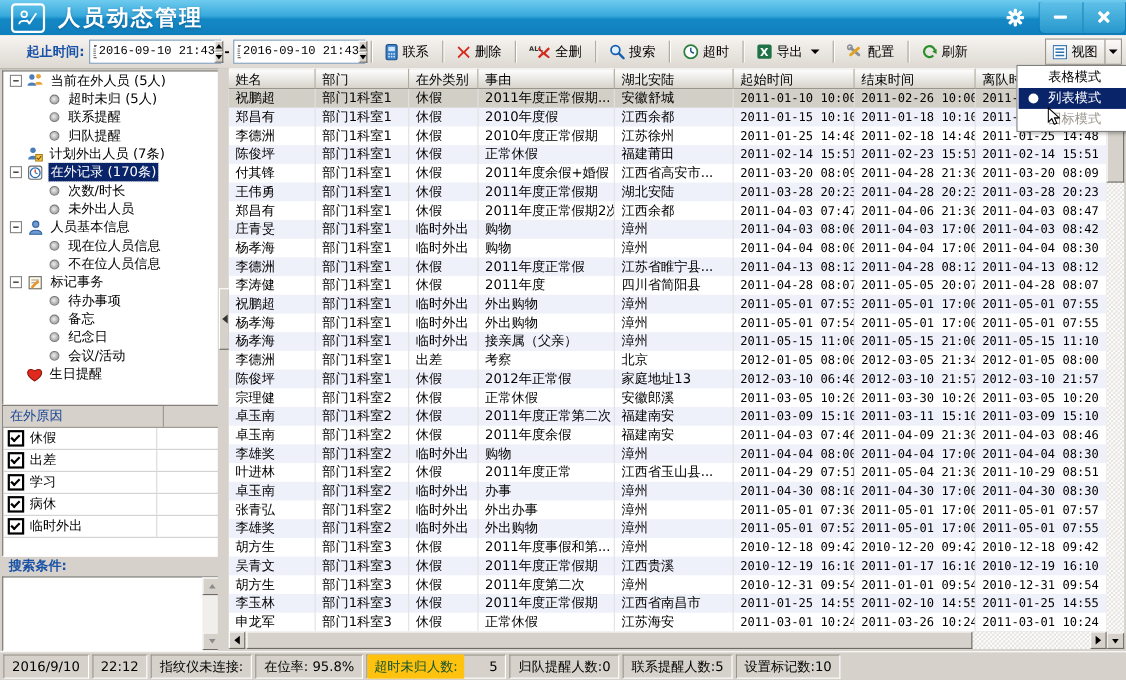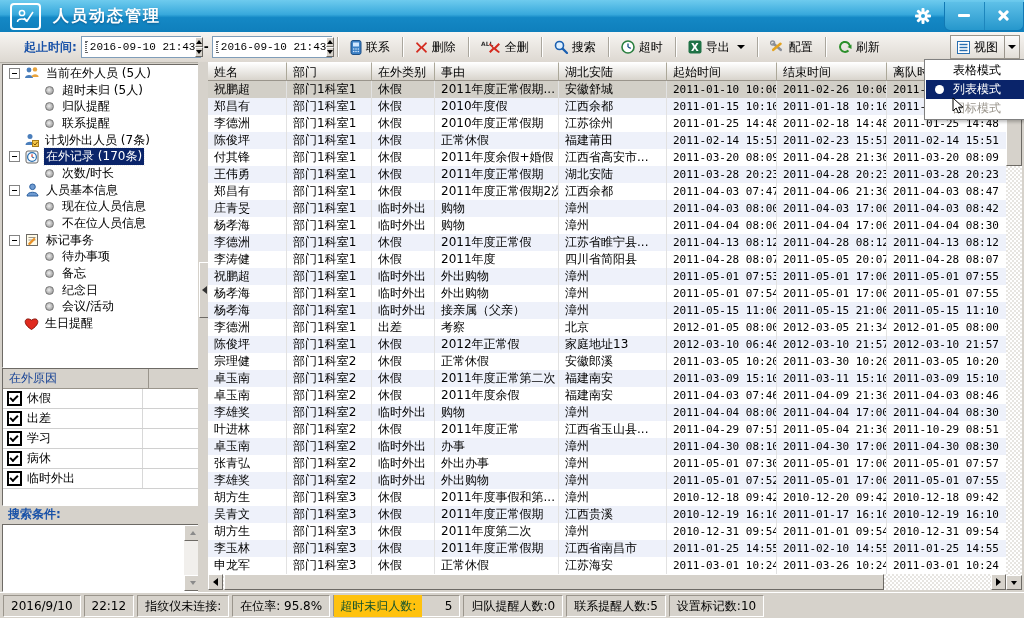--- a/index.html
+++ b/index.html
@@ -5,21 +5,21 @@
   html,body{margin:0;padding:0;width:1024px;height:618px;overflow:hidden;
     font-family:"DejaVu Sans","Liberation Sans",sans-serif;font-size:12px;background:#d6d2cb;}
   .window{position:absolute;left:0;top:0;width:1024px;height:618px;background:#d6d2cb;}
 
   
   .titlebar{position:absolute;left:0;top:0;width:1024px;height:32px;
     background:linear-gradient(#6ecbee 0%,#38a9dc 45%,#1488c5 55%,#0f7fbc 100%);
     display:flex;align-items:center;}
   .appicon{width:27px;height:23px;margin-left:10px;border:2px solid #fff;border-radius:4px;
     display:flex;align-items:center;justify-content:center;}
-  .apptitle{color:#fff;font-size:16px;font-weight:bold;margin-left:12px;letter-spacing:2px;
+  .apptitle{color:#fff;font-size:20px;font-weight:bold;margin-left:12px;letter-spacing:2px;
     text-shadow:0 1px 2px rgba(0,40,80,.4);}
   .tb-right{position:absolute;right:0;top:0;height:32px;display:flex;align-items:center;}
   .gearbtn{width:30px;height:32px;display:flex;align-items:center;justify-content:center;}
   .wingroup{width:78px;height:28px;margin-left:6px;background:linear-gradient(#5ec0e8,#2697cc);
     border:1px solid #1179b4;border-top:none;border-radius:0 0 6px 6px;display:flex;}
   .winbtn{flex:1;display:flex;align-items:center;justify-content:center;position:relative;}
   .winbtn + .winbtn{border-left:1px solid #1d86bd;}
   .min-glyph{width:12px;height:3px;background:#fff;border-radius:1px;}
   .x-glyph{width:13px;height:13px;position:relative;}
   .x-glyph::before,.x-glyph::after{content:"";position:absolute;left:5px;top:0;width:3px;height:13px;background:#fff;border-radius:1px;}
@@ -297,25 +297,25 @@
           </svg>
         </span>
         <span class="lbl">当前在外人员 (5人)</span>
       </div>
       <div class="tree-row">
         <span class="bullet"></span>
         <span class="lbl">超时未归 (5人)</span>
       </div>
       <div class="tree-row">
         <span class="bullet"></span>
+        <span class="lbl">联系提醒</span>
+      </div>
+      <div class="tree-row">
+        <span class="bullet"></span>
         <span class="lbl">归队提醒</span>
-      </div>
-      <div class="tree-row">
-        <span class="bullet"></span>
-        <span class="lbl">联系提醒</span>
       </div>
       <div class="tree-row">
         <span class="exp-space"></span>
         <span class="t-icon">
           <svg width="15" height="14" viewBox="0 0 15 14">
             <circle cx="6" cy="3.6" r="2.5" fill="#4a7ebb"></circle>
             <path d="M1.5 12 C1.5 7.6,10.5 7.6,10.5 12 Z" fill="#4a7ebb"></path>
             <rect x="8.5" y="7.5" width="6" height="6" fill="#f4c84a" stroke="#a87d1a"></rect>
             <path d="M9.5 10.5 l1.5 1.5 l2.5 -3" stroke="#7a4f00" fill="none"></path>
           </svg>
@@ -330,20 +330,24 @@
             <circle cx="7" cy="7" r="4.4" fill="#fff" stroke="#2a6fb0" stroke-width="1.2"></circle>
             <line x1="7" y1="7" x2="7" y2="4.2" stroke="#d42a1e" stroke-width="1.1"></line>
             <line x1="7" y1="7" x2="9.2" y2="8" stroke="#2a6fb0" stroke-width="1.1"></line>
           </svg>
         </span>
         <span class="lbl">在外记录 (170条)</span>
       </div>
       <div class="tree-row">
         <span class="bullet"></span>
         <span class="lbl">次数/时长</span>
+      </div>
+      <div class="tree-row">
+        <span class="bullet"></span>
+        <span class="lbl">未外出人员</span>
       </div>
       <div class="tree-row">
         <span class="expander"></span>
         <span class="t-icon">
           <svg width="13" height="14" viewBox="0 0 13 14">
             <circle cx="6.5" cy="3.8" r="2.8" fill="#6f9bd1" stroke="#2a5f9e"></circle>
             <path d="M1 13 C1 8,12 8,12 13 Z" fill="#6f9bd1" stroke="#2a5f9e"></path>
           </svg>
         </span>
         <span class="lbl">人员基本信息</span>

